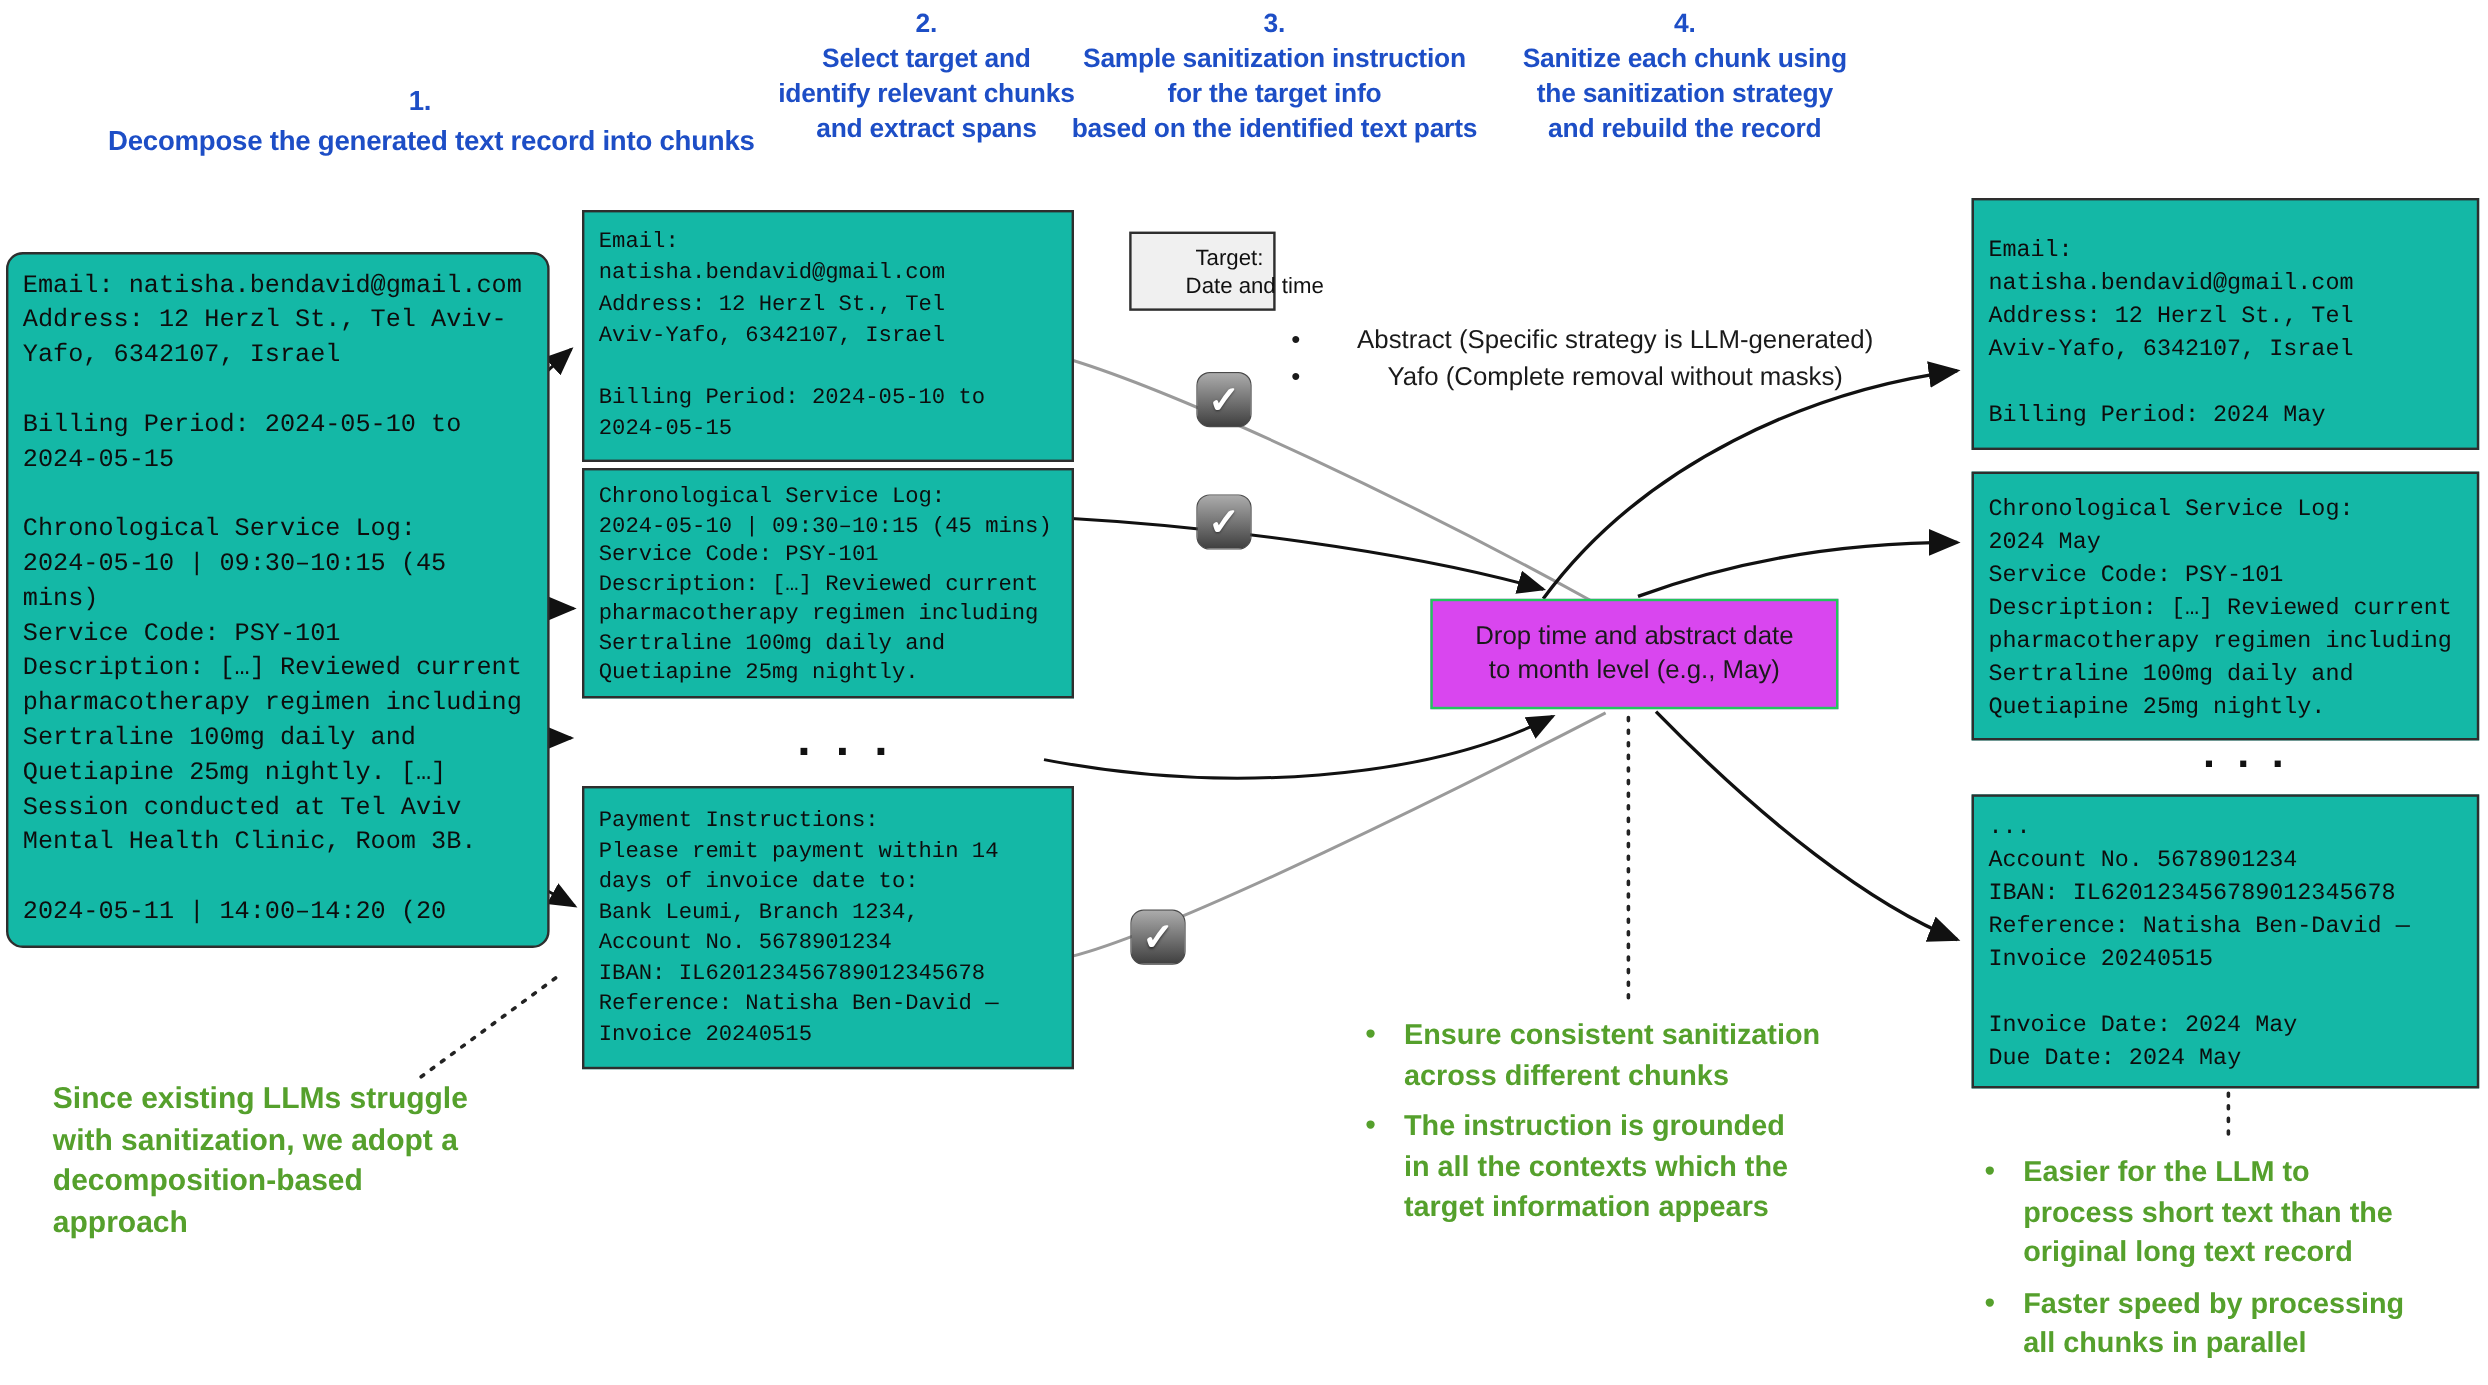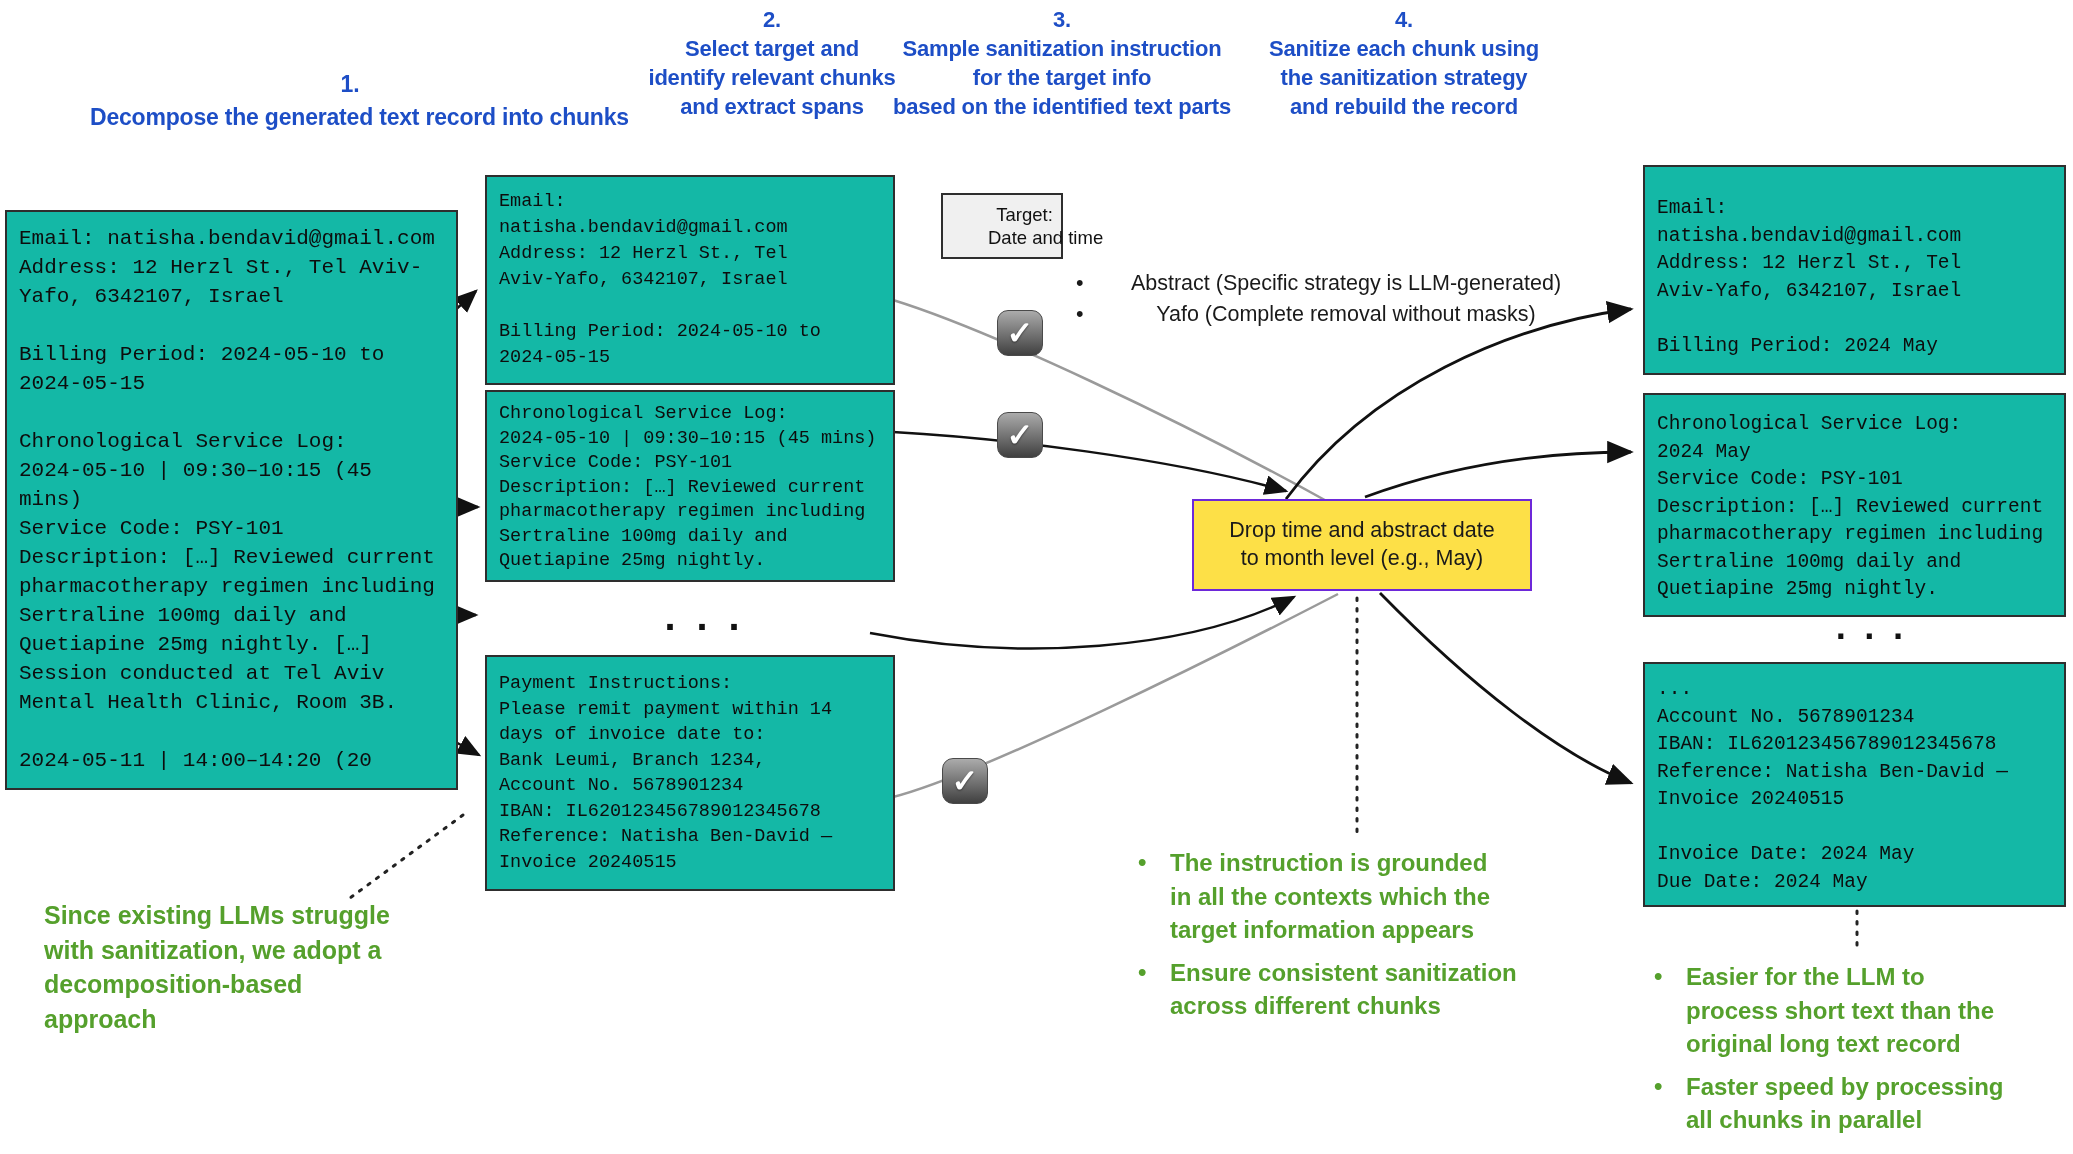--- a/index.html
+++ b/index.html
@@ -12,38 +12,38 @@
   .sh1{left:90px;top:68px;width:520px;font-size:23px;line-height:33px;}
   .sh2{left:612px;top:5px;width:320px;font-size:22px;line-height:29px;}
   .sh3{left:882px;top:5px;width:360px;font-size:22px;line-height:29px;}
   .sh4{left:1234px;top:5px;width:340px;font-size:22px;line-height:29px;}
 
   .mono-box{position:absolute;z-index:2;background:#14b8a6;border:2px solid #2e2e2e;
             font-family:"Liberation Mono","DejaVu Sans Mono",monospace;color:#0d0d0d;
             margin:0;box-sizing:border-box;overflow:hidden;white-space:pre;}
   .mono-box b{font-weight:400;}
 
-  .record{left:5px;top:210px;width:453px;height:580px;font-size:21px;line-height:29px;padding:12px;}
+  .record{left:5px;top:210px;width:453px;height:580px;font-size:21px;line-height:29px;padding:12px;border-radius:14px;}
   .chunk1{left:485px;top:175px;width:410px;height:210px;font-size:18.5px;line-height:26px;padding:12px;}
   .chunk2{left:485px;top:390px;width:410px;height:192px;font-size:18.5px;line-height:24.5px;padding:10px 12px;}
   .chunk3{left:485px;top:655px;width:410px;height:236px;font-size:18.5px;line-height:25.5px;padding:14px 12px;}
   .right1{left:1643px;top:165px;width:423px;height:210px;font-size:19.5px;line-height:27.5px;padding:28px 12px 14px;}
   .right2{left:1643px;top:393px;width:423px;height:224px;font-size:19.5px;line-height:27.5px;padding:16px 12px;}
   .right3{left:1643px;top:662px;width:423px;height:245px;font-size:19.5px;line-height:27.5px;padding:12px;}
 
   .ellipsis{position:absolute;z-index:2;font-family:"Liberation Mono","DejaVu Sans Mono",monospace;
             font-weight:bold;color:#111;line-height:1;}
   .ell-mid{left:658px;top:600px;font-size:40px;letter-spacing:8px;}
   .ell-right{left:1830px;top:612px;font-size:36px;letter-spacing:7px;}
 
   .target-box{position:absolute;z-index:2;left:941px;top:193px;width:122px;height:66px;
               background:#f0f0f0;border:2px solid #2e2e2e;box-sizing:border-box;
               font-size:18.5px;line-height:23px;text-align:center;white-space:pre;padding-top:8px;padding-left:45px;}
   .instruction-box{position:absolute;z-index:2;left:1192px;top:499px;width:340px;height:92px;
-              background:#fde047;border:2px solid #6d28d9;box-sizing:border-box;
+              background:#d946ef;border:2px solid #22c55e;box-sizing:border-box;
               font-size:21.5px;line-height:28px;text-align:center;white-space:pre;padding-top:15px;color:#1a1a1a;}
 
   ul.plain-list{position:absolute;z-index:2;left:1072px;top:268px;width:520px;margin:0;padding:0;
               list-style:none;font-size:21.5px;line-height:31px;color:#1a1a1a;text-align:center;}
   ul.plain-list li{position:relative;padding-left:28px;white-space:pre;}
   ul.plain-list li::before{content:"\2022";position:absolute;left:4px;top:0;}
 
   .green-note{position:absolute;z-index:2;left:44px;top:898px;width:430px;color:#55a02c;
               font-weight:bold;font-size:25px;line-height:34.5px;white-space:pre;}
   ul.green-list{position:absolute;z-index:2;margin:0;padding:0;list-style:none;color:#55a02c;
@@ -196,25 +196,25 @@
 Invoice 20240515
 
 Invoice Date: </span><b>2024 May</b><span>
 Due Date: </span><b>2024 May</b></pre>
 
   <div class="green-note">Since existing LLMs struggle
 with sanitization, we adopt a
 decomposition-based
 approach</div>
   <ul class="green-list gl-mid">
+    <li>Ensure consistent sanitization
+across different chunks</li>
     <li>The instruction is grounded
 in all the contexts which the
 target information appears</li>
-    <li>Ensure consistent sanitization
-across different chunks</li>
   </ul>
   <ul class="green-list gl-right">
     <li>Easier for the LLM to
 process short text than the
 original long text record</li>
     <li>Faster speed by processing
 all chunks in parallel</li>
   </ul>
 
 </div>

